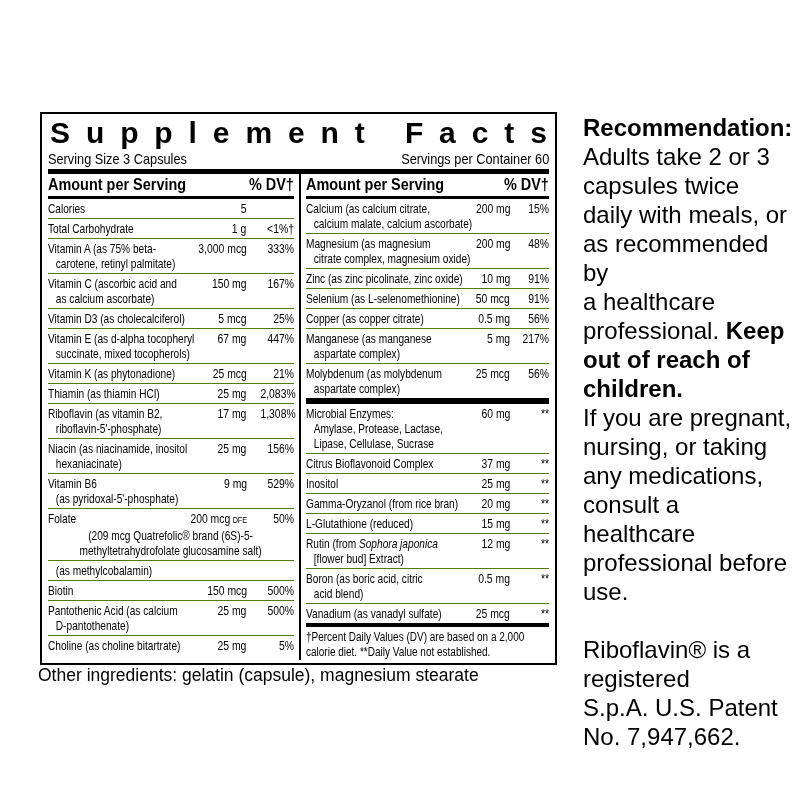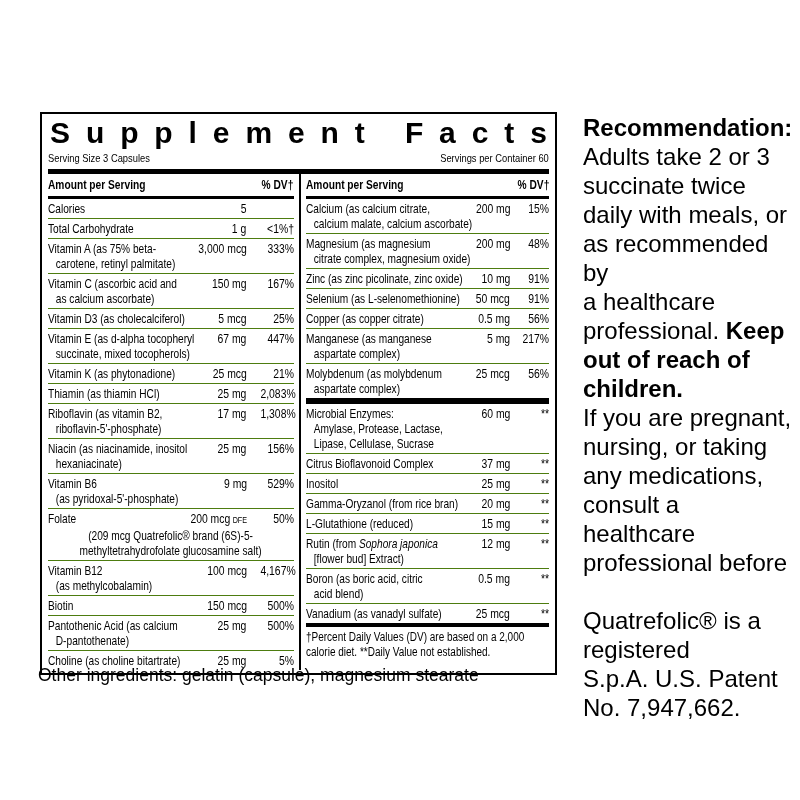--- a/index.html
+++ b/index.html
@@ -4,30 +4,30 @@
 <style>
   html,body{margin:0;padding:0;background:#fff;}
   body{width:800px;height:800px;position:relative;font-family:"Liberation Sans",sans-serif;color:#000;}
 
   
   .facts-box{position:absolute;left:40px;top:112px;width:501px;border:2px solid #000;
              padding:2px 6px 3px 6px;background:#fff;}
   .title{display:flex;justify-content:space-between;font-weight:bold;font-size:30px;
          line-height:33px;padding:0 2px;letter-spacing:0;}
   .title span{white-space:pre;}
-  .serving-row{display:flex;justify-content:space-between;font-size:11px;line-height:17px;
+  .serving-row{display:flex;justify-content:space-between;font-size:15px;line-height:17px;
                margin:1px 0 2px 0;}
   .cx-l{transform:scaleX(0.85);transform-origin:0 50%;white-space:nowrap;display:inline-block;}
   .cx-r{transform:scaleX(0.85);transform-origin:100% 50%;white-space:nowrap;display:inline-block;}
   .bar5{height:5px;background:#000;}
   .cols{display:flex;align-items:stretch;}
   .col{width:50%;box-sizing:border-box;}
   .col-left{padding-right:5px;}
   .col-right{border-left:2px solid #000;padding-left:5px;}
-  .col-head{display:flex;justify-content:space-between;font-weight:bold;font-size:12px;
+  .col-head{display:flex;justify-content:space-between;font-weight:bold;font-size:17px;
             line-height:16px;padding:3px 0 3px 0;border-bottom:3px solid #000;}
   .row{font-size:13px;line-height:15px;padding:2px 0 2px 0;border-top:1px solid #4d7c0f;}
   .row.no-top{border-top:none;}
   .l1{display:flex;align-items:baseline;}
   .nm{flex:1 1 0;min-width:0;white-space:nowrap;transform:scaleX(0.78);transform-origin:0 50%;}
   .nm .it{font-style:italic;}
   .amt{margin-left:auto;flex:0 0 auto;white-space:nowrap;padding-right:6px;
        transform:scaleX(0.8);transform-origin:100% 50%;}
   .amt .sm{font-size:9px;margin-left:3px;}
   .dv{flex:0 0 auto;text-align:right;white-space:nowrap;
@@ -170,25 +170,20 @@
           <div class="row">
             <div class="l1">
               <span class="nm"><span>Folate</span></span>
               <span class="amt">200 mcg<span class="sm">DFE</span></span>
               <span class="dv">50%</span>
             </div>
             <div class="cont center">(209 mcg Quatrefolic® brand (6S)-5-</div>
             <div class="cont center">methyltetrahydrofolate glucosamine salt)</div>
           </div>
           <div class="row">
-            <div class="l1">
-              <span class="nm"><span>Vitamin B12</span></span>
-              <span class="amt">100 mcg</span>
-              <span class="dv">4,167%</span>
-            </div>
             <div class="cont indent">(as methylcobalamin)</div>
           </div>
           <div class="row">
             <div class="l1">
               <span class="nm"><span>Biotin</span></span>
               <span class="amt">150 mcg</span>
               <span class="dv">500%</span>
             </div>
           </div>
           <div class="row">
@@ -334,35 +329,36 @@
     </div>
   </div>
 </div>
 
 <div class="other-ing">Other ingredients: gelatin (capsule), magnesium stearate</div>
 
 <div class="side" id="side-panel">
     <div class="para">
       <div><span class="b">Recommendation:</span></div>
       <div><span>Adults take 2 or 3</span></div>
-      <div><span>succinate twice</span></div>
+      <div><span>capsules twice</span></div>
       <div><span>daily with meals, or</span></div>
       <div><span>as recommended by</span></div>
       <div><span>a healthcare</span></div>
       <div><span>professional. </span><span class="b">Keep</span></div>
       <div><span class="b">out of reach of</span></div>
       <div><span class="b">children.</span></div>
     </div>
     <div class="para">
       <div><span>If you are pregnant,</span></div>
       <div><span>nursing, or taking</span></div>
       <div><span>any medications,</span></div>
       <div><span>consult a</span></div>
       <div><span>healthcare</span></div>
       <div><span>professional before</span></div>
+      <div><span>use.</span></div>
     </div>
     <div class="para gap">
-      <div><span>Quatrefolic® is a</span></div>
+      <div><span>Riboflavin® is a</span></div>
       <div><span>registered</span></div>
       <div><span>S.p.A. U.S. Patent</span></div>
       <div><span>No. 7,947,662.</span></div>
     </div>
   </div>
 
 </body></html>

